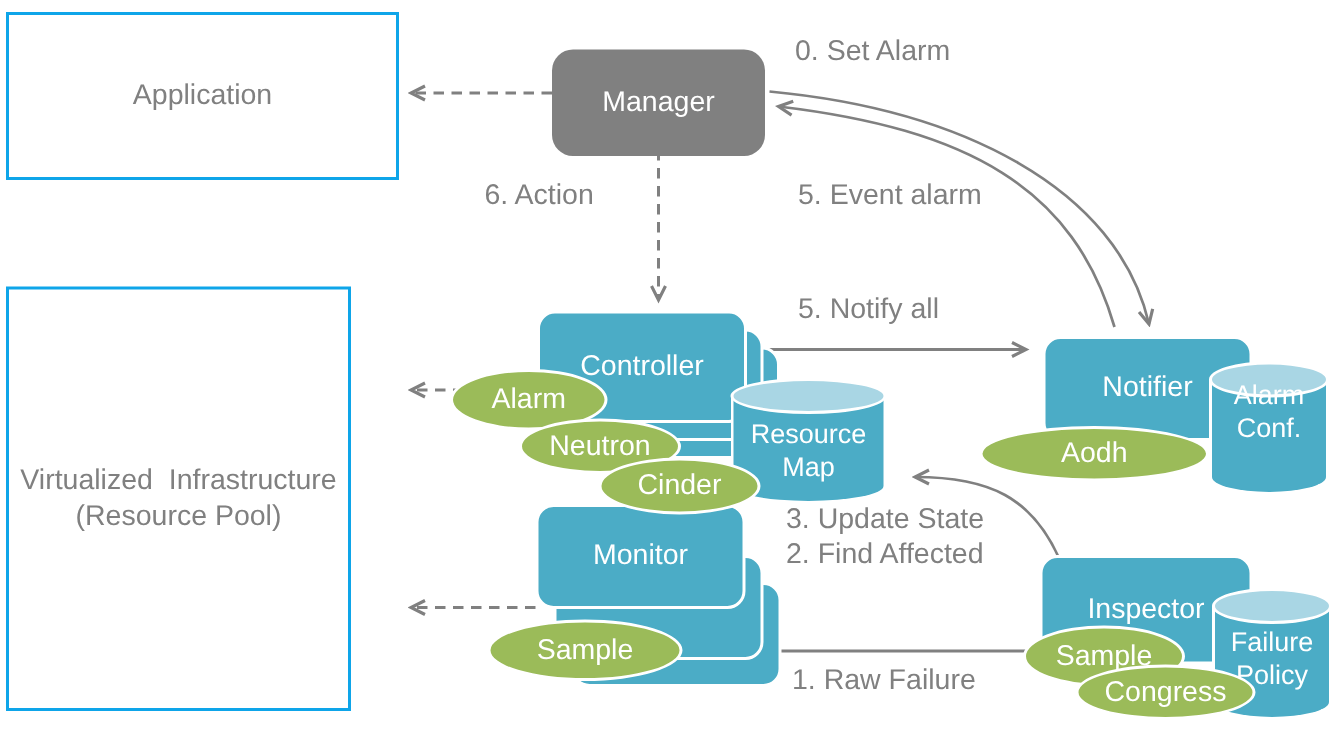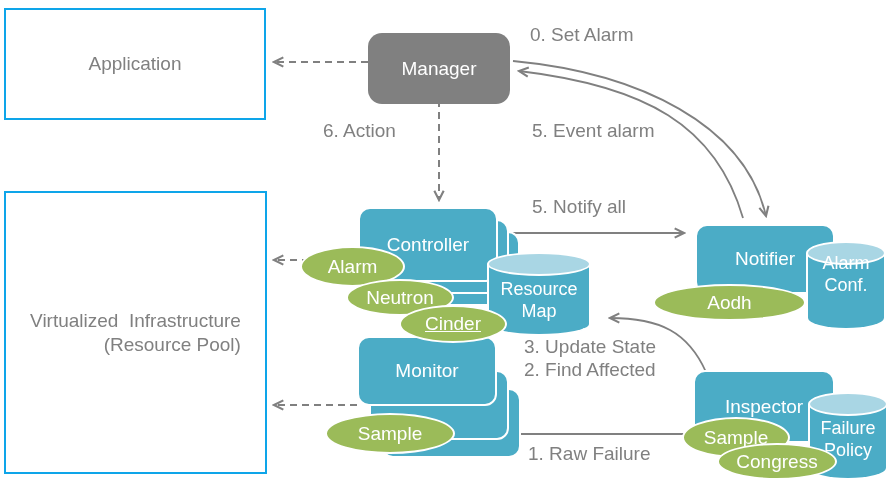--- a/index.html
+++ b/index.html
@@ -83,21 +83,21 @@
     <path d="M490,434 H700" fill="none" stroke="#808080" stroke-width="2"></path>
     <path d="M513,61 C640,73 745,125 766,216" fill="none" stroke="#808080" stroke-width="1.8" marker-end="url(#arrow)"></path>
     <path d="M743,218 C716,125 645,86 519,71" fill="none" stroke="#808080" stroke-width="1.8" marker-end="url(#arrow)"></path>
     <path d="M706,372 C688,332 660,318 610,318" fill="none" stroke="#808080" stroke-width="1.8" marker-end="url(#arrow)"></path>
   </svg>
 
   <div class="whitebox" style="left:4px; top:8px; width:262px; height:112px;">
     <span>Application</span>
   </div>
 
-  <div class="whitebox" style="left:4px; top:191px; width:263px; height:283px;text-align:right;">
+  <div class="whitebox" style="left:4px; top:191px; width:230px; height:283px;">
     <div class="two-line">
       <span>Virtualized  Infrastructure</span>
       <span>(Resource Pool)</span>
     </div>
   </div>
 
   <div class="graybox" style="left:368px; top:33px; width:142px; height:71px;">
     <span>Manager</span>
   </div>
 
@@ -147,21 +147,21 @@
       <span>Policy</span>
     </div>
   </div>
 
   <div class="ellipse z6" style="left:300px; top:246px; width:105px; height:41px;">
     <span>Alarm</span>
   </div>
   <div class="ellipse z6" style="left:346px; top:279px; width:108px; height:37px;">
     <span>Neutron</span>
   </div>
-  <div class="ellipse z6" style="left:399px; top:305px; width:108px; height:38px;text-decoration:underline;">
+  <div class="ellipse z6" style="left:399px; top:305px; width:108px; height:38px;">
     <span>Cinder</span>
   </div>
   <div class="ellipse z6" style="left:325px; top:413px; width:130px; height:41px;">
     <span>Sample</span>
   </div>
   <div class="ellipse z6" style="left:653px; top:284px; width:153px; height:37px;">
     <span>Aodh</span>
   </div>
   <div class="ellipse z6" style="left:682px; top:417px; width:108px; height:41px;">
     <span>Sample</span>

